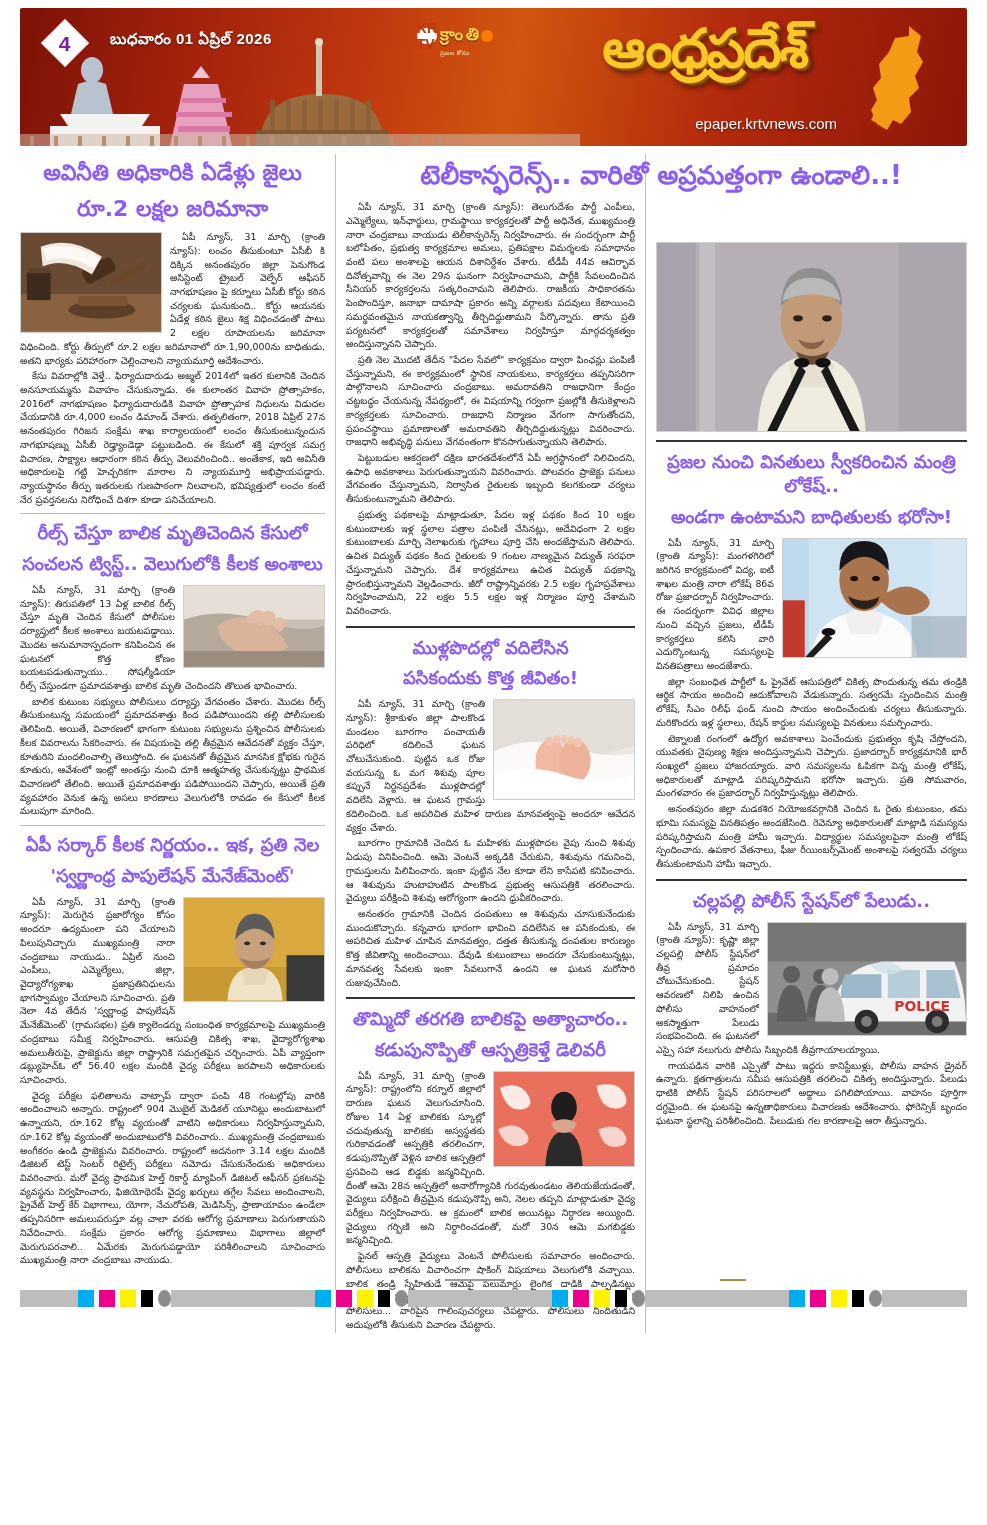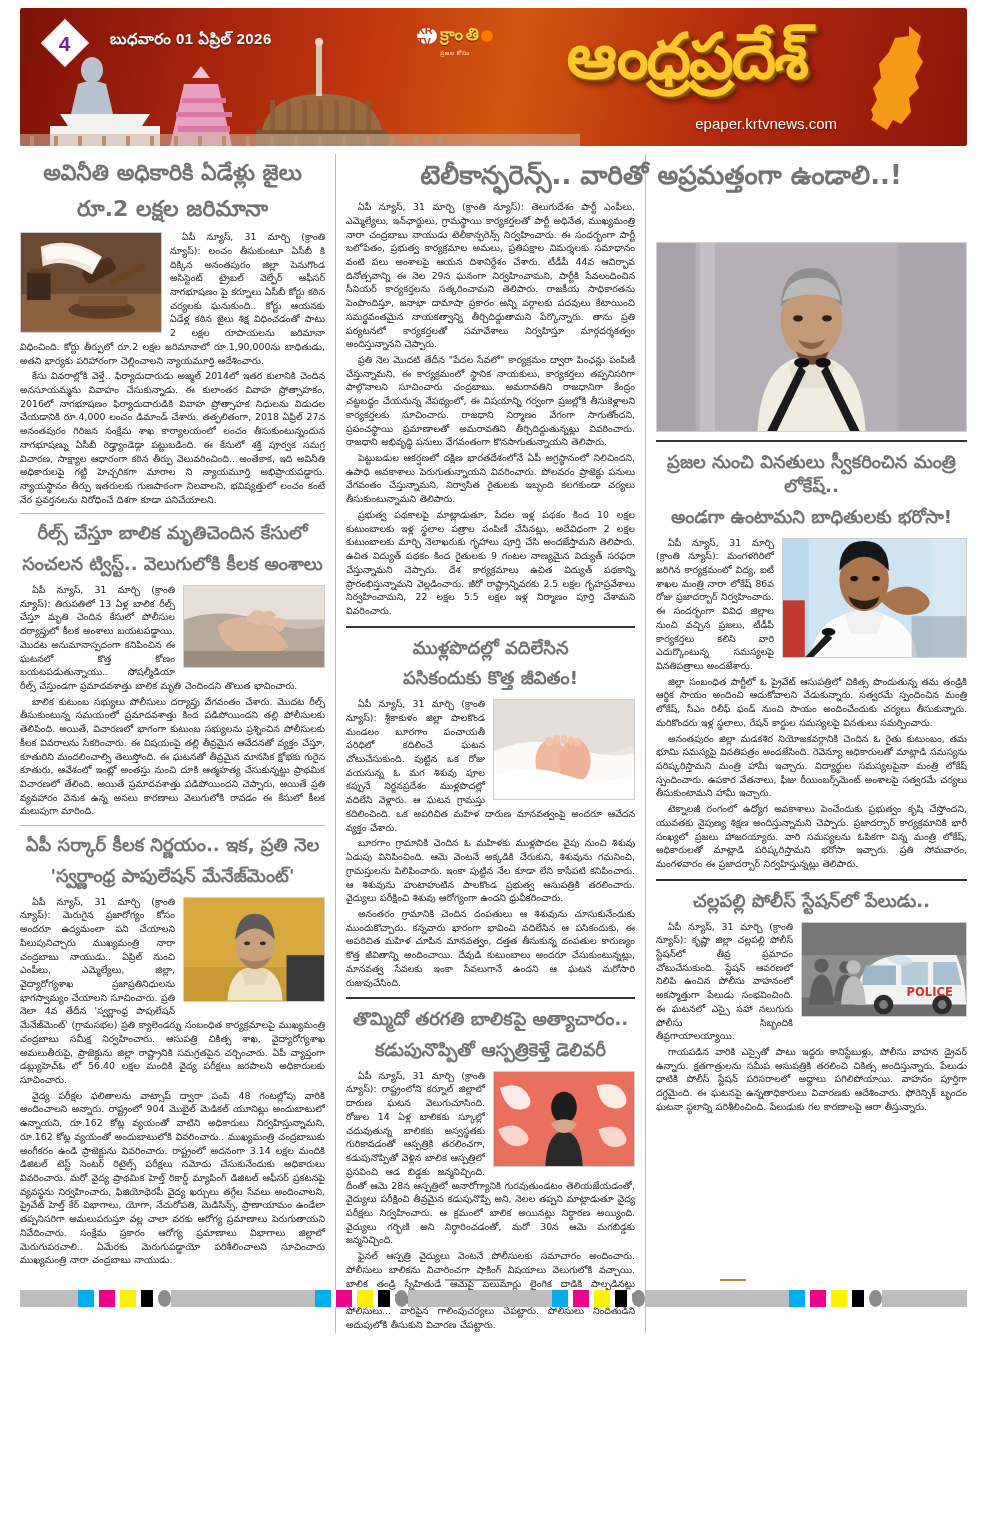--- a/index.html
+++ b/index.html
@@ -64,45 +64,45 @@
   .krtv-logo {
     position: absolute;
     left: 380px; top: 8px;
     width: 110px; height: 40px;
     z-index: 7;
     display: flex; align-items: center; justify-content: center; gap: 3px;
   }
   .krtv-badge {
     width: 20px; height: 16px; border-radius: 50%;
     background: #ffffff; color: #c0370f;
-    font-size: 11px; font-weight: bold;
+    font-size: 14px; font-weight: bold;
     display: flex; align-items: center; justify-content: center;
   }
   .krtv-word {
     font-size: 17px; font-weight: bold; color: #ffd24a;
     text-shadow: 0 1px 1px rgba(0,0,0,.6);
     letter-spacing: -1px;
   }
   .krtv-dot { width: 12px; height: 12px; border-radius: 50%; background: #ff7a00; }
   .krtv-sub { position:absolute; left:380px; top:42px; width:110px; text-align:center;
     font-size:6px; color:#ffe9b0; letter-spacing:.5px; }
   .mh-title {
     position: absolute;
     right: 160px; top: 18px;
-    font-size: 63px;
+    font-size: 54px;
     font-weight: bold;
     line-height: 1;
     color: #ffc727;
     text-shadow:
       1px 1px 0 #a35c00, 2px 2px 0 #8d4e00,
       3px 3px 0 #713d00, 4px 5px 6px rgba(0,0,0,.55);
     letter-spacing: -2px;
     z-index: 6;
     white-space: nowrap;
-    font-family: Liberation Serif, serif;
+    font-family: Liberation Mono, monospace;
   }
   .mh-site {
     position: absolute;
     right: 130px; bottom: 14px;
     color: #ffffff;
     font-size: 15px;
     font-weight: normal;
     z-index: 6;
     text-shadow: 0 1px 2px rgba(0,0,0,.6);
   }
@@ -127,21 +127,21 @@
     margin-top: 8px;
   }
   .col-left   { width: 316px; padding-right: 10px; border-right: 1px solid #bdbdbd; }
   .col-mid    { width: 310px; padding: 0 10px; border-right: 1px solid #bdbdbd; }
   .col-right  { width: 321px; padding-left: 10px; }
 
   .hl {
     text-align: center;
     font-weight: bold;
     line-height: 1.32;
-    color: #737373;
+    color: #8b5cf6;
     margin: 4px 0 7px 0;
     font-family: "DejaVu Sans", sans-serif;
   }
   .hl-lead   { font-size: 22px; }
   .hl-main   { font-size: 26px; line-height: 1.35; }
   .hl-sec    { font-size: 18px; }
   .hl-small  { font-size: 18px; }
 
   .body-text {
     font-size: 9.4px;
@@ -471,32 +471,32 @@
               <ellipse cx="94" cy="40" rx="4" ry="2.6" fill="#17100a"></ellipse>
               <path d="M66 58 q16 9 32 0 q-4 13 -16 13 q-12 0 -16 -13 z" fill="#2c2018"></path>
               <path d="M96 60 q28 -22 48 -4 q10 10 -4 18 q-22 10 -44 -14 z" fill="#a9744d"></path>
               <path d="M44 96 l-22 24 h8 l20 -20 z" fill="#1d1d1d"></path>
               <ellipse cx="46" cy="94" rx="7" ry="4" fill="#111"></ellipse>
               <rect x="130" y="78" width="55" height="42" fill="#8e9aa5" opacity=".5"></rect>
             </svg>
           </div>
           <p>ఏపీ న్యూస్, 31 మార్చి (క్రాంతి న్యూస్): మంగళగిరిలో జరిగిన కార్యక్రమంలో విద్య, ఐటీ శాఖల మంత్రి నారా లోకేష్ 86వ రోజు ప్రజాదర్బార్ నిర్వహించారు. ఈ సందర్భంగా వివిధ జిల్లాల నుంచి వచ్చిన ప్రజలు, టీడీపీ కార్యకర్తలు కలిసి వారి ఎదుర్కొంటున్న సమస్యలపై వినతిపత్రాలు అందజేశారు.</p>
           <p>జిల్లా సంబంధిత పార్టీలో ఓ ప్రైవేట్ ఆసుపత్రిలో చికిత్స పొందుతున్న తమ తండ్రికి ఆర్థిక సాయం అందించి ఆదుకోవాలని వేడుకున్నారు. సత్వరమే స్పందించిన మంత్రి లోకేష్, సీఎం రిలీఫ్ ఫండ్ నుంచి సాయం అందించేందుకు చర్యలు తీసుకున్నారు. మరికొందరు ఇళ్ల స్థలాలు, రేషన్ కార్డుల సమస్యలపై వినతులు సమర్పించారు.</p>
+          <p>టెక్నాలజీ రంగంలో ఉద్యోగ అవకాశాలు పెంచేందుకు ప్రభుత్వం కృషి చేస్తోందని, యువతకు నైపుణ్య శిక్షణ అందిస్తున్నామని చెప్పారు. ప్రజాదర్బార్ కార్యక్రమానికి భారీ సంఖ్యలో ప్రజలు హాజరయ్యారు. వారి సమస్యలను ఓపికగా విన్న మంత్రి లోకేష్, అధికారులతో మాట్లాడి పరిష్కరిస్తామని భరోసా ఇచ్చారు. ప్రతి సోమవారం, మంగళవారం ఈ ప్రజాదర్బార్ నిర్వహిస్తున్నట్లు తెలిపారు.</p>
           <p>అనంతపురం జిల్లా మడకశిర నియోజకవర్గానికి చెందిన ఓ రైతు కుటుంబం, తమ భూమి సమస్యపై వినతిపత్రం అందజేసింది. రెవెన్యూ అధికారులతో మాట్లాడి సమస్యను పరిష్కరిస్తామని మంత్రి హామీ ఇచ్చారు. విద్యార్థుల సమస్యలపైనా మంత్రి లోకేష్ స్పందించారు. ఉపకార వేతనాలు, ఫీజు రీయింబర్స్‌మెంట్ అంశాలపై సత్వరమే చర్యలు తీసుకుంటామని హామీ ఇచ్చారు.</p>
-          <p>టెక్నాలజీ రంగంలో ఉద్యోగ అవకాశాలు పెంచేందుకు ప్రభుత్వం కృషి చేస్తోందని, యువతకు నైపుణ్య శిక్షణ అందిస్తున్నామని చెప్పారు. ప్రజాదర్బార్ కార్యక్రమానికి భారీ సంఖ్యలో ప్రజలు హాజరయ్యారు. వారి సమస్యలను ఓపికగా విన్న మంత్రి లోకేష్, అధికారులతో మాట్లాడి పరిష్కరిస్తామని భరోసా ఇచ్చారు. ప్రతి సోమవారం, మంగళవారం ఈ ప్రజాదర్బార్ నిర్వహిస్తున్నట్లు తెలిపారు.</p>
         </div>
       </div>
 
       <hr class="rule-thick">
 
       <div>
         <div class="hl hl-small">చల్లపల్లి పోలీస్ స్టేషన్‌లో పేలుడు..</div>
 
         <div class="body-text">
-          <div class="ph-wrap-r" style="width:166px;border-radius:11px;">
+          <div class="ph-wrap-r" style="width:200px;border-radius:11px;">
             <svg class="photo" viewBox="0 0 185 105" preserveAspectRatio="none">
               <rect width="185" height="105" fill="#8e8e8e"></rect>
               <rect y="0" width="185" height="36" fill="#767676"></rect>
               <rect y="84" width="185" height="21" fill="#6d6d6d"></rect>
               <path d="M60 92 q0 -56 58 -56 h56 q11 24 11 56 z" fill="#f2f2f2"></path>
               <path d="M72 48 h34 v22 h-38 q0 -14 4 -22 z" fill="#9bb7c9"></path>
               <path d="M112 44 h30 v26 h-30 z" fill="#b6ccd9"></path>
               <path d="M148 44 h26 l6 26 h-32 z" fill="#a9c2d2"></path>
               <circle cx="92" cy="92" r="11" fill="#2c2c2c"></circle>
               <circle cx="92" cy="92" r="5" fill="#7b7b7b"></circle>

